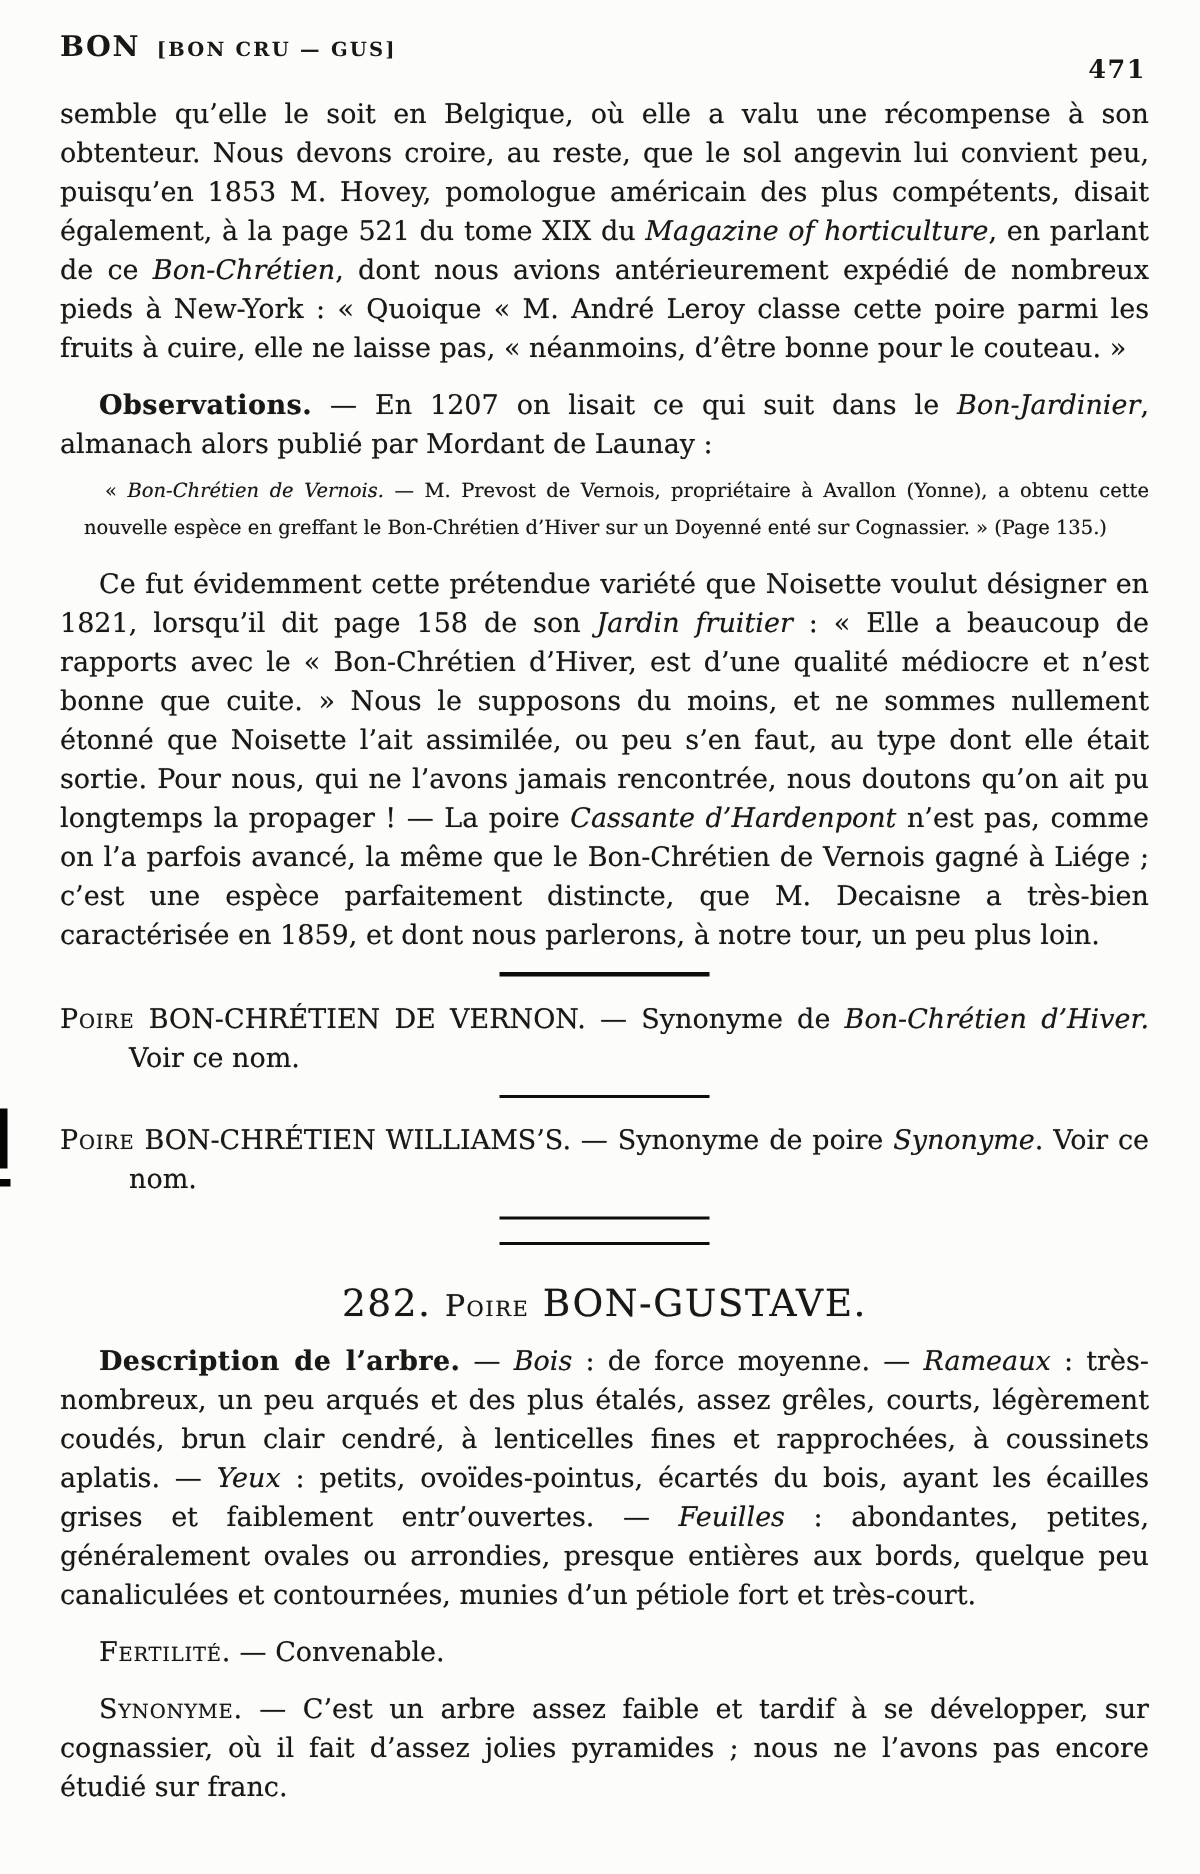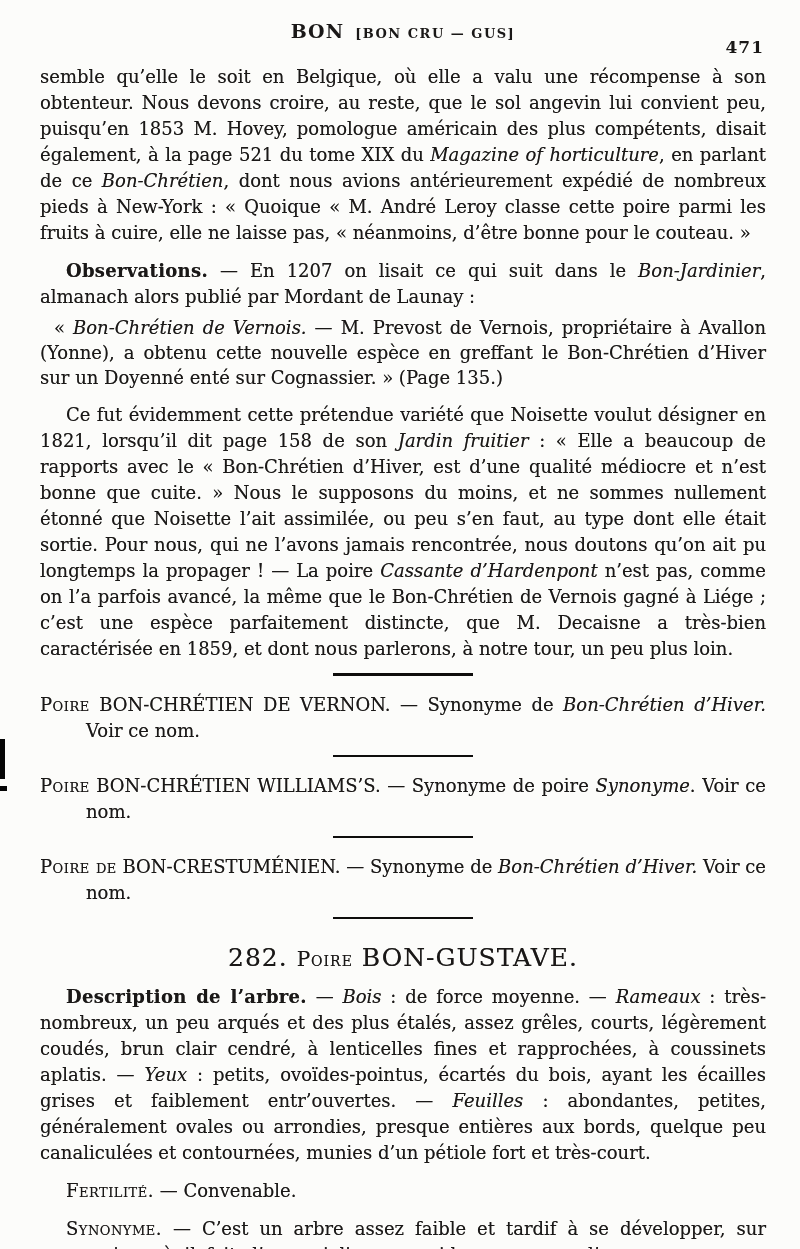--- a/index.html
+++ b/index.html
@@ -17,21 +17,21 @@
   }
   
   .page-header {
     position: relative;
     height: 28px;
     margin-bottom: 16px;
   }
   .running-head {
     position: absolute;
     left: 0; right: 0;
-    text-align: center;
+    text-align: left;
     white-space: nowrap;
   }
   .rh-main {
     font-size: 19px;
     font-weight: bold;
     letter-spacing: 1px;
   }
   .rh-sub {
     font-size: 13px;
     font-weight: bold;
@@ -50,24 +50,24 @@
   .para {
     font-size: 18px;
     line-height: 26px;
     text-align: justify;
     margin: 12px 0 5px 0;
     text-indent: 26px;
     text-shadow: 0 0 0.5px rgba(20,18,16,0.55);
   }
   .noindent { text-indent: 0; }
   .small-type {
-    font-size: 18px;
+    font-size: 13px;
     line-height: 25px;
     text-indent: 14px;
-    margin: 2px 0 6px 0;
+    margin: 2px 0 6px 16px;
   }
   .synonym {
     padding-left: 46px;
     text-indent: -46px;
     margin: 16px 0 4px 0;
   }
   .run-i { font-style: italic; }
   .run-b { font-weight: bold; letter-spacing: 0.3px; }
   .run-sc { font-variant: small-caps; letter-spacing: 0.5px; }
   
@@ -117,21 +117,20 @@
   <div class="rule"></div>
 
   <p class="para synonym"><span class="run-sc">Poire</span><span> BON-CHRÉTIEN DE VERNON. — Synonyme de </span><span class="run-i">Bon-Chrétien d’Hiver.</span><span> Voir ce nom.</span></p>
 
   <div class="rule thin"></div>
 
   <p class="para synonym"><span class="run-sc">Poire</span><span> BON-CHRÉTIEN WILLIAMS’S. — Synonyme de poire </span><span class="run-i">Synonyme</span><span>. Voir ce nom.</span></p>
 
   <div class="rule thin"></div>
 
-  <p class="para synonym"><span class="run-sc">Poire de</span><span> BON-CRESTUMÉNIEN. — Synonyme de </span><span class="run-i">Bon-Chrétien d’Hiver.</span><span> Voir ce nom.</span></p>
 
   <div class="rule thin"></div>
 
   <h2 class="entry-heading"><span>282. </span><span class="run-sc">Poire</span><span> BON-GUSTAVE.</span></h2>
 
   <p class="para"><span class="run-b">Description de l’arbre.</span><span> — </span><span class="run-i">Bois</span><span> : de force moyenne. — </span><span class="run-i">Rameaux</span><span> : très-nombreux, un peu arqués et des plus étalés, assez grêles, courts, légèrement coudés, brun clair cendré, à lenticelles fines et rapprochées, à coussinets aplatis. — </span><span class="run-i">Yeux</span><span> : petits, ovoïdes-pointus, écartés du bois, ayant les écailles grises et faiblement entr’ouvertes. — </span><span class="run-i">Feuilles</span><span> : abondantes, petites, généralement ovales ou arrondies, presque entières aux bords, quelque peu canaliculées et contournées, munies d’un pétiole fort et très-court.</span></p>
 
   <p class="para"><span class="run-sc">Fertilité.</span><span> — Convenable.</span></p>
 
   <p class="para"><span class="run-sc">Synonyme.</span><span> — C’est un arbre assez faible et tardif à se développer, sur cognassier, où il fait d’assez jolies pyramides ; nous ne l’avons pas encore étudié sur franc.</span></p>

